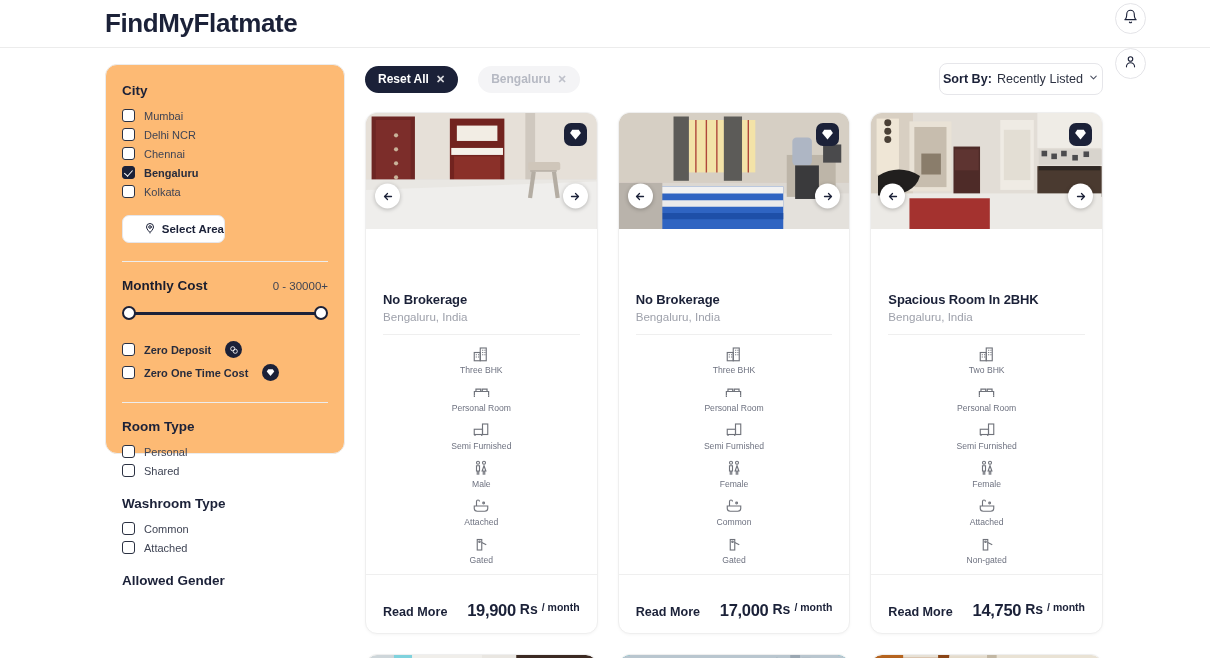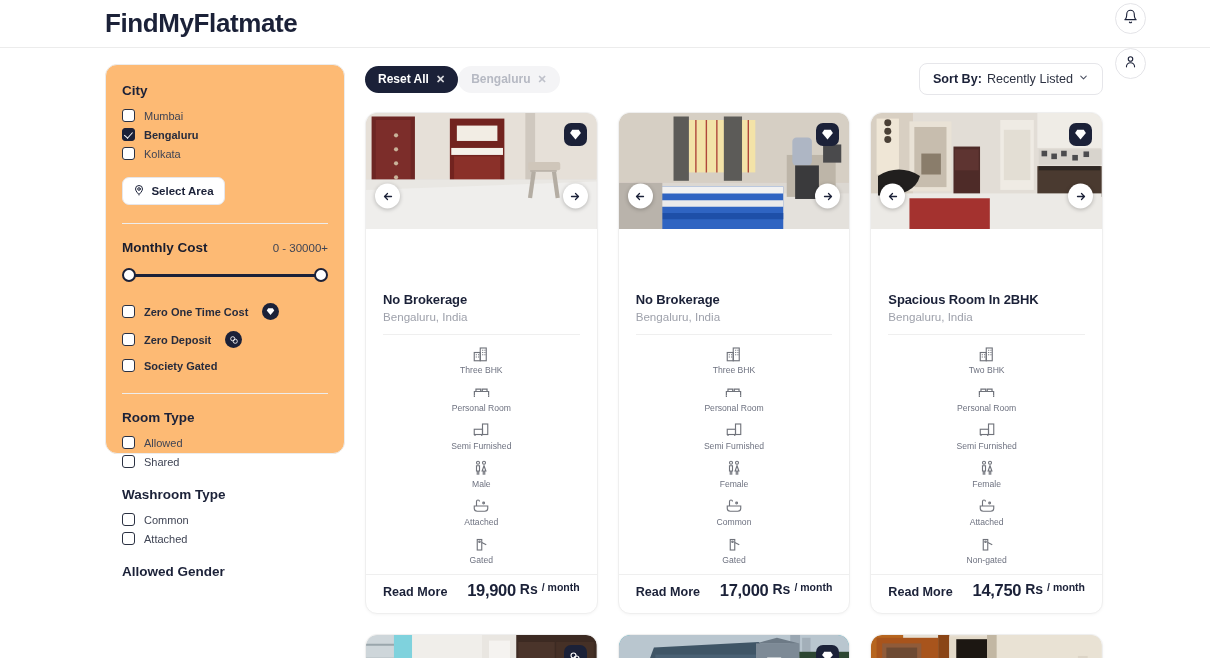--- a/index.html
+++ b/index.html
@@ -110,21 +110,21 @@
   }
   .check-label.bold { font-weight: 600; color: #272c3d; }
 
   .select-area-btn {
     margin: 14px 0 0 0;
     width: 103px;
     height: 28px;
     border: 1px solid #e6e6ea;
     border-radius: 7px;
     background: #fff;
-    display: flex; align-items: center; justify-content: center;
+    display: flex; align-items: center; justify-content: flex-end;
     gap: 6px;
     font-size: 11.5px;
     font-weight: 600;
     color: #1b2138;
     cursor: pointer;
   }
   .divider {
     height: 1px;
     background: #ededed;
     margin: 18px 0 16px 0;
@@ -178,39 +178,39 @@
     padding: 0 107px 0 20px;
     min-width: 0;
   }
   .topbar {
     display: flex;
     align-items: center;
     justify-content: space-between;
     height: 30px;
     margin-bottom: 18px;
   }
-  .chips { display: flex; gap: 0; align-items: center; }
+  .chips { display: flex; gap: 20px; align-items: center; }
   .chip {
     height: 27px;
     border-radius: 14px;
     display: flex; align-items: center; gap: 7px;
     padding: 0 13px;
     font-size: 12px;
     font-weight: 700;
     cursor: pointer;
   }
   .chip.dark { background: #1b2138; color: #fff; }
   .chip.light { background: #f4f4f6; color: #b6b9c3; font-weight: 600; }
   .chip .x { font-size: 11px; opacity: .85; }
 
   .sortby {
     height: 32px;
     border: 1px solid #e6e6ea;
     border-radius: 8px;
-    padding: 0 13px;
+    padding: 0 3px;
     display: flex; align-items: center; gap: 5px;
     font-size: 12.6px;
     background: #fff;
     cursor: pointer;
   }
   .sortby .k { font-weight: 700; color: #1b2138; }
   .sortby .v { color: #2d3242; }
 
   
   .grid {
@@ -284,21 +284,21 @@
   .feat .fl {
     font-size: 8.6px;
     color: #6e7280;
     margin-top: 2px;
     white-space: nowrap;
   }
   .card-foot {
     display: flex;
     align-items: baseline;
     justify-content: space-between;
-    padding: 6px 17px 13px 17px;
+    padding: 26px 17px 13px 17px;
     border-top: 1px solid #efefef;
     margin-top: 9px;
   }
   .read-more {
     font-size: 12.6px;
     font-weight: 700;
     color: #1b2138;
     cursor: pointer;
   }
   .price { display: flex; align-items: flex-start; gap: 4px; }
@@ -348,20 +348,28 @@
 
   <aside class="sidebar">
 
     <div class="filter-title">City</div>
 
     <div class="check-row">
       <span class="cbox"></span>
       <span class="check-label">Mumbai</span>
     </div>
     <div class="check-row">
+      <span class="cbox"></span>
+      <span class="check-label">Delhi NCR</span>
+    </div>
+    <div class="check-row">
+      <span class="cbox"></span>
+      <span class="check-label">Chennai</span>
+    </div>
+    <div class="check-row">
       <span class="cbox checked"></span>
       <span class="check-label bold">Bengaluru</span>
     </div>
     <div class="check-row">
       <span class="cbox"></span>
       <span class="check-label">Kolkata</span>
     </div>
 
     <div class="select-area-btn">
       <span>
@@ -380,50 +388,46 @@
       <span class="val">0 - 30000+</span>
     </div>
     <div class="slider">
       <div class="slider-track"></div>
       <div class="knob left"></div>
       <div class="knob right"></div>
     </div>
 
     <div class="sect-gap2"></div>
 
-    <div class="check-row">
-      <span class="cbox"></span>
-      <span class="check-label bold">Zero One Time Cost</span>
-      <span class="badge-pill">
-        <svg width="9" height="9" viewBox="0 0 24 24" fill="#fff">
-          <path d="M6 3h12l4 6-10 12L2 9z"></path>
-        </svg>
-      </span>
-    </div>
     <div class="check-row" style="margin-top:5px">
       <span class="cbox"></span>
       <span class="check-label bold">Zero Deposit</span>
       <span class="badge-pill">
         <svg width="10" height="10" viewBox="0 0 24 24" fill="none" stroke="#fff" stroke-width="2">
           <circle cx="9" cy="9" r="5"></circle>
             <circle cx="15" cy="15" r="5"></circle>
         </svg>
       </span>
     </div>
-    <div class="check-row" style="margin-top:5px">
+    <div class="check-row">
       <span class="cbox"></span>
-      <span class="check-label bold">Society Gated</span>
+      <span class="check-label bold">Zero One Time Cost</span>
+      <span class="badge-pill">
+        <svg width="9" height="9" viewBox="0 0 24 24" fill="#fff">
+          <path d="M6 3h12l4 6-10 12L2 9z"></path>
+        </svg>
+      </span>
     </div>
 
     <div class="divider"></div>
 
     <div class="filter-title">Room Type</div>
     <div class="check-row">
       <span class="cbox"></span>
-      <span class="check-label">Allowed</span>
+      <span class="check-label">Personal</span>
     </div>
     <div class="check-row">
       <span class="cbox"></span>
       <span class="check-label">Shared</span>
     </div>
 
     <div class="sect-gap"></div>
 
     <div class="filter-title">Washroom Type</div>
     <div class="check-row">

